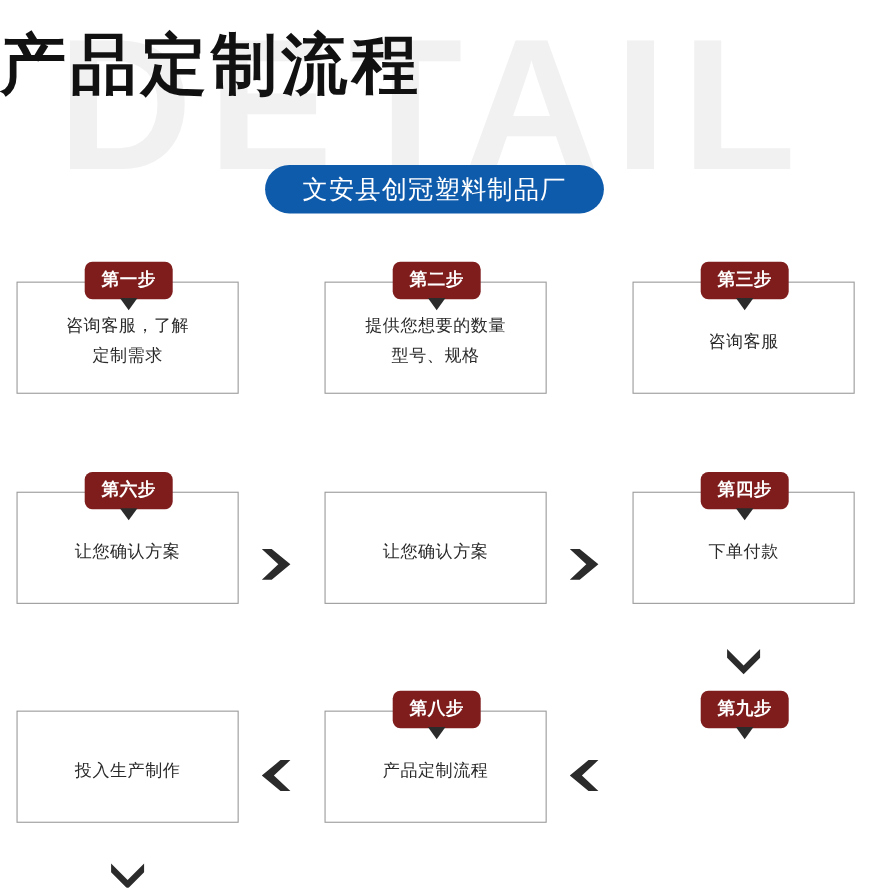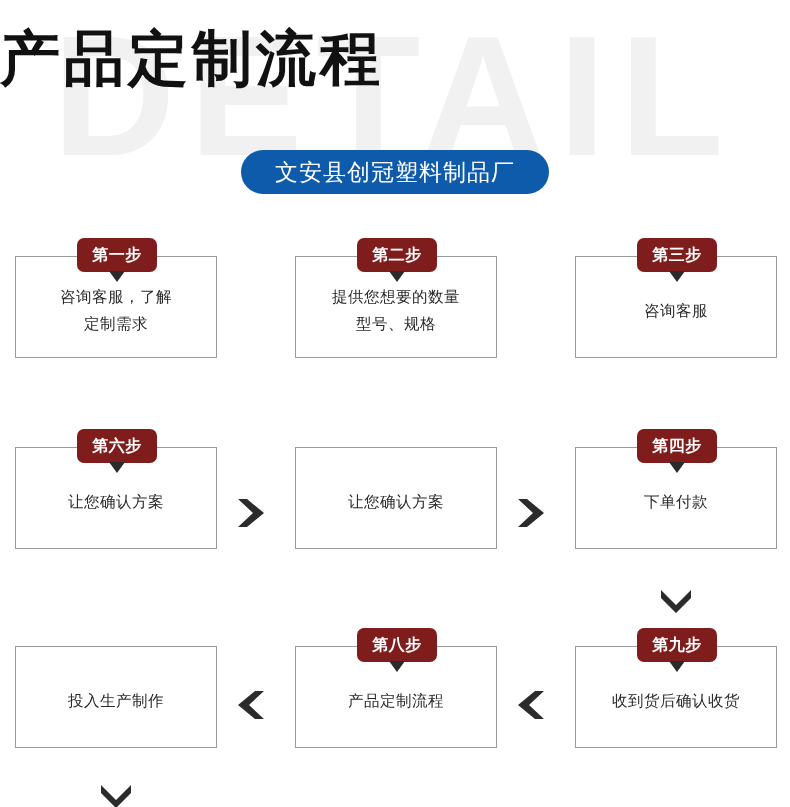--- a/index.html
+++ b/index.html
@@ -227,23 +227,20 @@
   </div>
 
   <div class="step-cell row2 col1">
     <div class="step-box">
       <div class="step-text">产品定制流程</div>
     </div>
     <div class="step-badge">第八步</div>
   </div>
 
   <div class="step-cell row2 col2">
-    <div class="step-box">
-      <div class="step-text">收到货后确认收货</div>
-    </div>
     <div class="step-badge">第九步</div>
   </div>
 
   <div class="conn conn-h h-r0-a">
     <svg class="chev" width="44" height="44" viewBox="0 0 44 44" aria-hidden="true">
       <polygon fill="#2b2b2b" points="9,8 18,8 35,22 18,36 9,36 24,22"></polygon>
     </svg>
   </div>
   <div class="conn conn-h h-r0-b">
     <svg class="chev" width="44" height="44" viewBox="0 0 44 44" aria-hidden="true">

